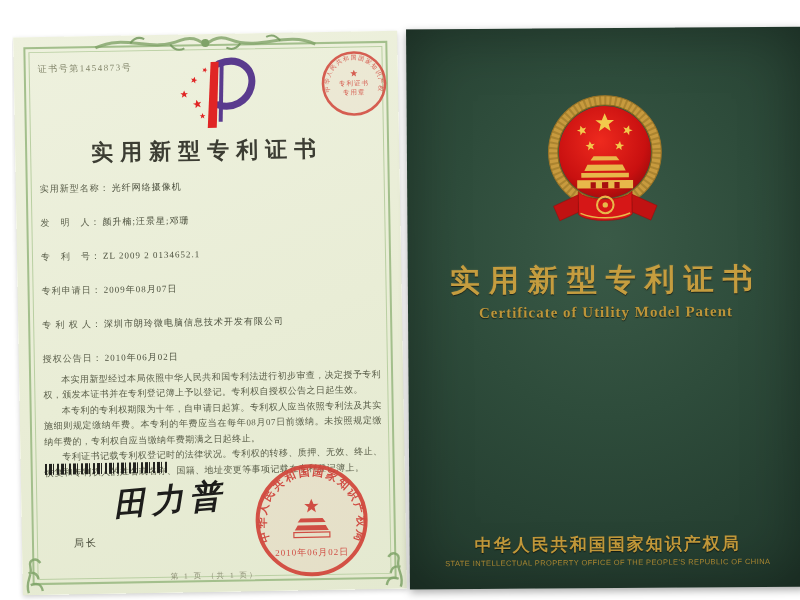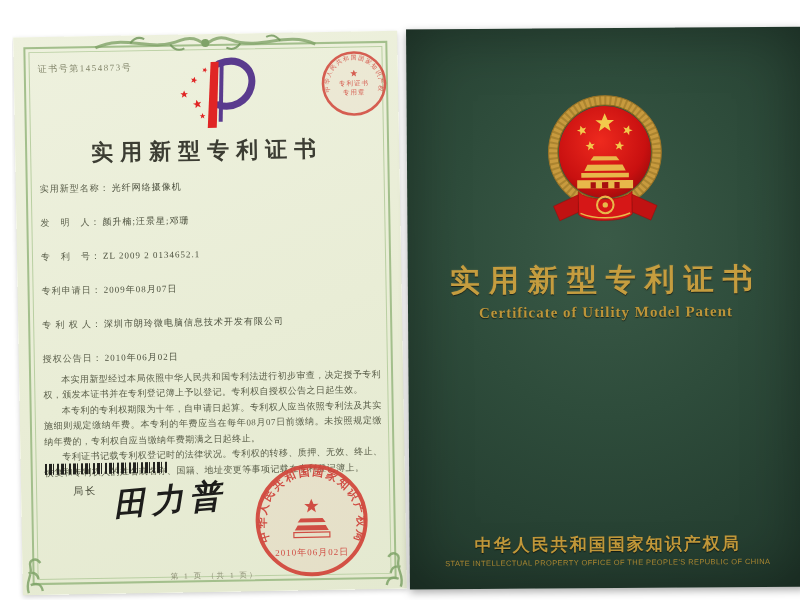--- a/index.html
+++ b/index.html
@@ -31,21 +31,21 @@
   .fvalue{color:#4c503e;margin-left:2px;}
 
   .paras{position:absolute;left:24px;top:336px;width:338px;font-size:9px;line-height:1.72;
          color:#5a5e49;text-align:justify;letter-spacing:.4px;}
   .paras p{margin:0;text-indent:2em;}
 
   .barcode{position:absolute;left:24px;top:427px;width:124px;height:11px;
            background:repeating-linear-gradient(90deg,#23231f 0 2px,transparent 2px 4px,
             #23231f 4px 7px,transparent 7px 8px,#23231f 8px 9px,transparent 9px 12px);}
 
-  .signer{position:absolute;left:52px;top:448px;font-size:10px;color:#4a4d3c;letter-spacing:2px;}
+  .signer{position:absolute;left:52px;top:500px;font-size:10px;color:#4a4d3c;letter-spacing:2px;}
   .signature{position:absolute;left:92px;top:444px;font-size:32px;font-weight:bold;
              font-style:italic;color:#1d1d1b;letter-spacing:6px;transform:rotate(-4deg);}
   .seal-main{position:absolute;left:230px;top:428px;opacity:.92;}
   .page-num{position:absolute;left:0;top:537px;width:100%;text-align:center;
             font-size:7.5px;color:#8b8e74;letter-spacing:2px;}
 
   
   .page-right{position:absolute;left:396px;top:28px;width:396px;height:560px;
               background:radial-gradient(ellipse 90% 70% at 50% 38%,#3a5a47 0%,#2e4c3b 45%,#223a2d 100%);
               transform:rotate(-.4deg);box-shadow:0 3px 8px rgba(0,0,0,.35),inset 0 0 60px rgba(0,0,0,.35);}

